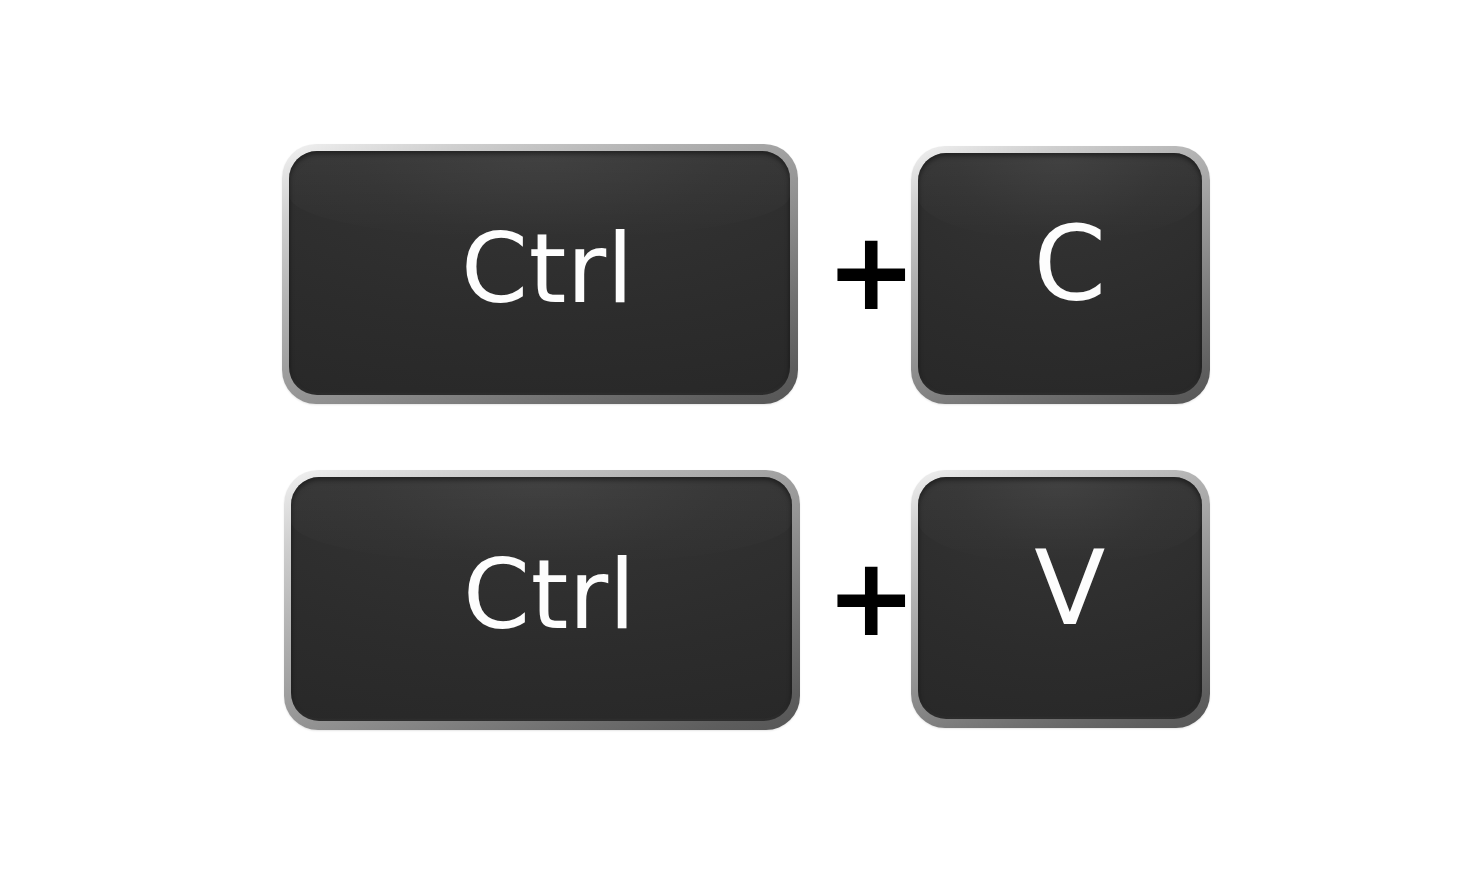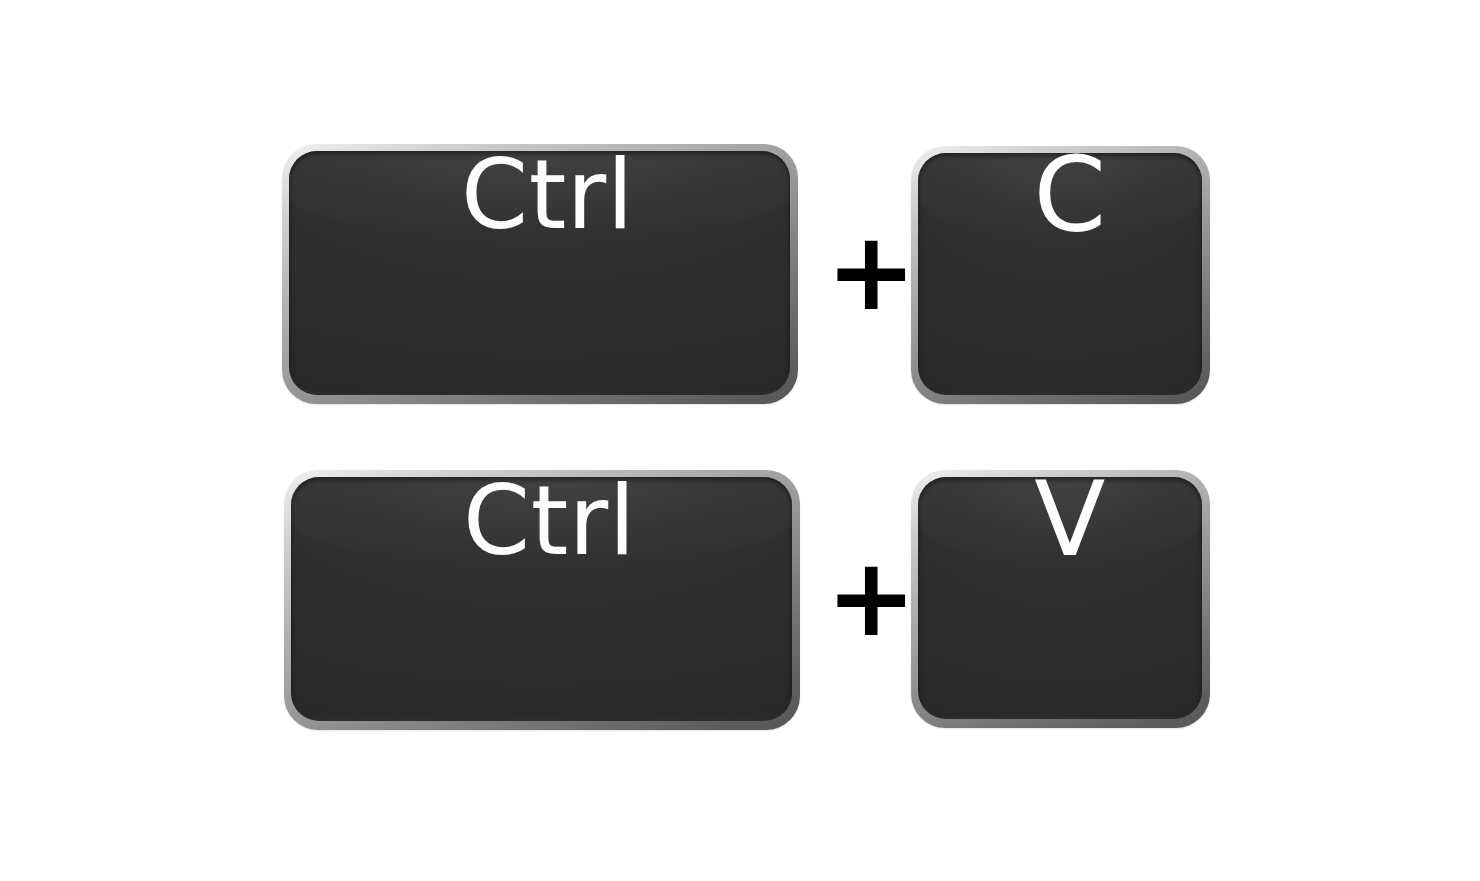--- a/index.html
+++ b/index.html
@@ -48,20 +48,21 @@
     background:
       radial-gradient(130% 120% at 50% 0%,
         #3a3a3a 0%,
         #313131 28%,
         #2c2c2c 60%,
         #272727 100%);
     box-shadow:
       inset 0 3px 5px rgba(0,0,0,0.55),
       inset 0 -2px 3px rgba(255,255,255,0.04);
     display: flex;
+    align-items: center;
     justify-content: center;
     position: relative;
     overflow: hidden;
   }
   .key-face::after {
     
     content: "";
     position: absolute;
     left: 0; right: 0; top: 0;
     height: 36%;

